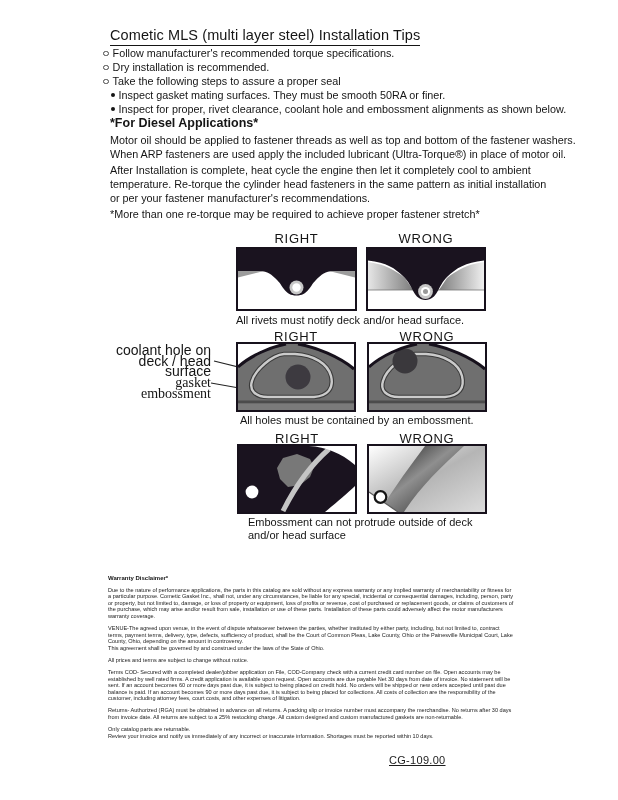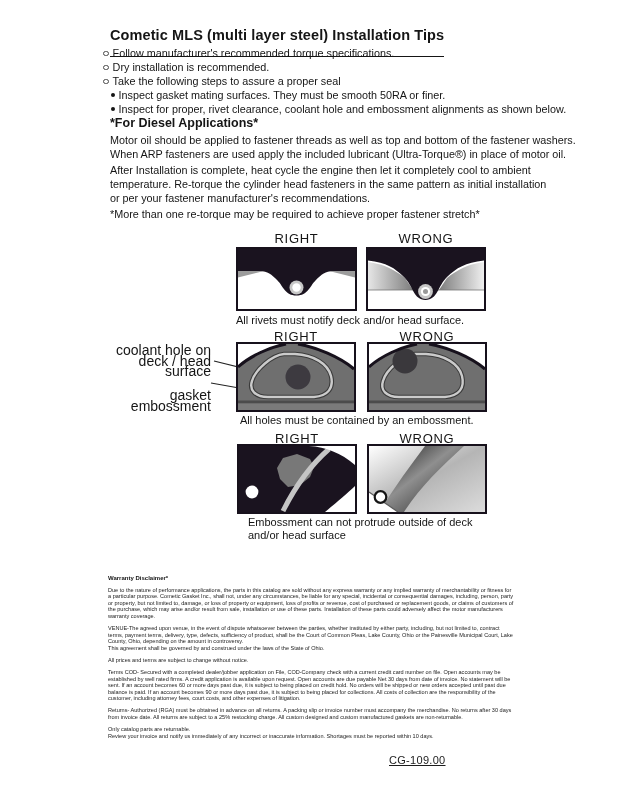--- a/index.html
+++ b/index.html
@@ -2,22 +2,22 @@
 <html><head>
 <meta charset="utf-8">
 <style>
   html,body { margin:0; padding:0; background:#ffffff; }
   .page {
     position:relative; width:618px; height:800px; background:#ffffff;
     font-family:"Liberation Sans", sans-serif; color:#151515; overflow:hidden;
   }
   .abs { position:absolute; }
   .title {
-    font-size:14.5px; font-weight:bold; letter-spacing:0.1px;
-    border-bottom:1.6px solid #151515; padding-bottom:13px; display:inline-block;
+    font-size:14.5px; font-weight:normal; letter-spacing:0.1px;
+    border-bottom:1.6px solid #151515; padding-bottom:2px; display:inline-block;
   }
   .bullets { width:470px; }
   .brow { display:flex; align-items:flex-start; line-height:14px; font-size:10.8px; }
   .brow.sub { margin-left:8px; }
   .b-dot { flex:none; width:3.6px; height:3.6px; border:1px solid #4a4a4a; border-radius:50%; margin:4.6px 4px 0 0; }
   .b-fill { flex:none; width:4px; height:4px; background:#151515; border-radius:50%; margin:4.8px 3.5px 0 0; }
   .h2 { font-size:12.5px; font-weight:bold; }
   .para { font-size:10.8px; line-height:13.8px; white-space:pre-line; width:480px; }
   .fig-label { font-size:13px; letter-spacing:0.7px; text-align:center; }
   .fig-box { border:2px solid #17111c; box-sizing:border-box; background:#fff; }
@@ -106,21 +106,21 @@
       <circle cx="57.5" cy="42.5" r="2.5" fill="#999999"></circle>
     </svg>
   </div>
   <div class="abs fig-caption" style="left:236px; top:314px;">All rivets must notify deck and/or head surface.</div>
 
   <div class="abs fig-label" style="left:236px; top:329px; width:120px;">RIGHT</div>
   <div class="abs fig-label" style="left:367px; top:329px; width:120px;">WRONG</div>
 
   <div class="abs ptr-label" style="left:105px; top:345px; width:106px;">coolant hole on
 deck / head surface</div>
-  <div class="abs ptr-label" style="left:105px; top:390px; width:106px;">gasket embossment</div>
+  <div class="abs ptr-label" style="left:105px; top:378px; width:106px;font-family:Liberation Serif, serif;">gasket embossment</div>
 
   <svg class="abs leader" style="left:205px; top:352px;" width="100" height="45">
     <line x1="9" y1="9" x2="90" y2="29" stroke="#222222" stroke-width="1.1"></line>
     <line x1="6" y1="31" x2="57" y2="40" stroke="#222222" stroke-width="1.1"></line>
   </svg>
 
   <div class="abs fig-box" style="left:236px; top:342px; width:120px; height:70px;">
     <svg viewBox="0 0 116 66" preserveAspectRatio="none">
       <rect width="116" height="66" fill="#6f6f6f"></rect>
       <rect y="56.5" width="116" height="3" fill="#4b4b4b"></rect>

